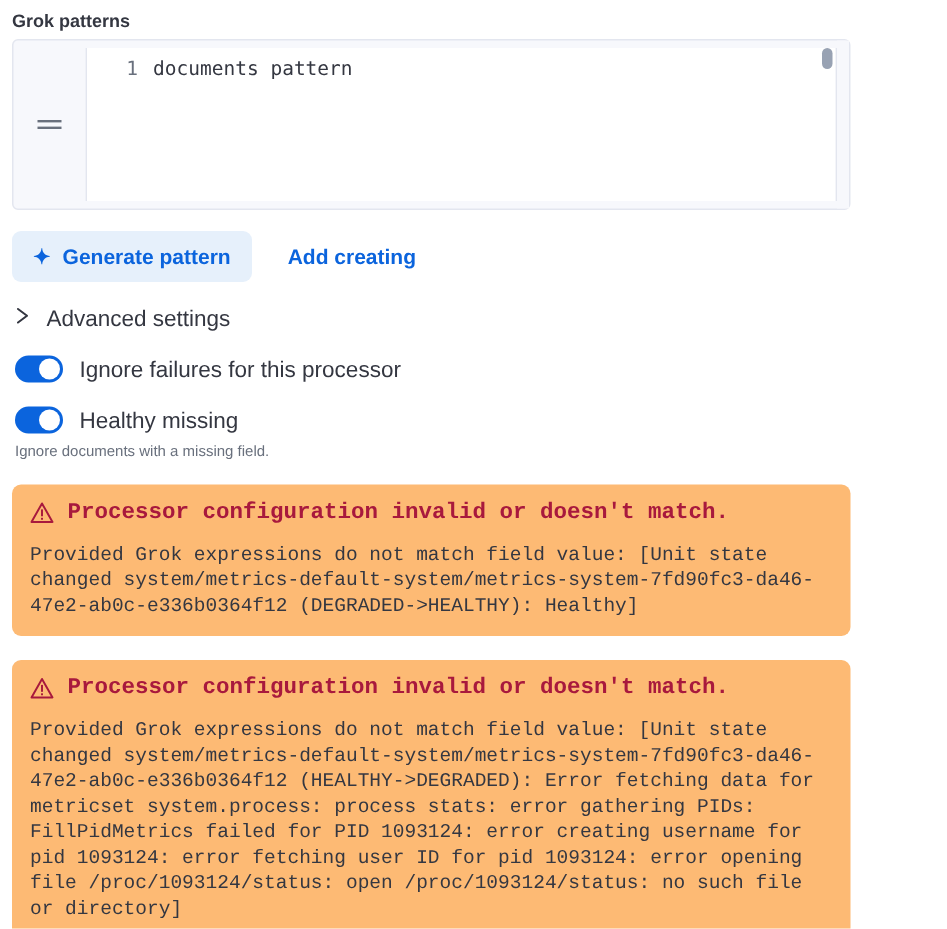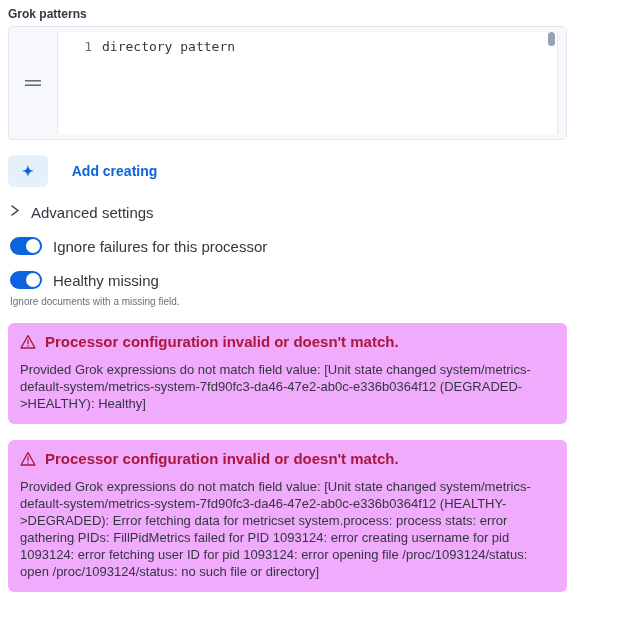--- a/index.html
+++ b/index.html
@@ -184,24 +184,25 @@
   }
   .help-text {
     font-size: 10px;
     color: #69707d;
     margin: 7px 0 0 10px;
   }
 
   
   .callout {
     margin: 16px 8px 0 8px;
-    background: #f0abfc;
+    background: #fdba74;
     border-radius: 6px;
     padding: 10px 12px 12px 12px;
     box-sizing: border-box;
+    font-family: Liberation Mono, monospace;
   }
   .callout-title {
     display: flex;
     align-items: center;
     gap: 9px;
     color: #a8193d;
     font-size: 15px;
     font-weight: bold;
     line-height: 18px;
   }
@@ -228,32 +229,33 @@
   <div class="editor-row">
     <div class="drag-handle">
       <svg width="18" height="12" viewBox="0 0 18 12" aria-hidden="true">
         <rect x="1" y="3" width="16" height="1.6" fill="#69707d"></rect>
         <rect x="1" y="7.4" width="16" height="1.6" fill="#69707d"></rect>
       </svg>
     </div>
     <div class="code-area">
       <div class="code-line">
         <span class="gutter">1</span>
-        <span class="code-text">directory pattern</span>
+        <span class="code-text">documents pattern</span>
       </div>
       <div class="scroll-track">
         <div class="scroll-thumb"></div>
       </div>
     </div>
     <div class="editor-right-pad"></div>
   </div>
 
   <div class="btn-row">
     <button class="btn-primary-fill">
       <span class="sparkle">✦</span>
+      <span>Generate pattern</span>
     </button>
     <button class="btn-plain">Add creating</button>
   </div>
 
   <div class="accordion">
     <span class="chev">
       <svg width="11" height="13" viewBox="0 0 11 13" aria-hidden="true">
         <path d="M2 2 L8 6.5 L2 11" stroke="#343741" stroke-width="1.4" fill="none" stroke-linecap="round" stroke-linejoin="round"></path>
       </svg>
     </span>

